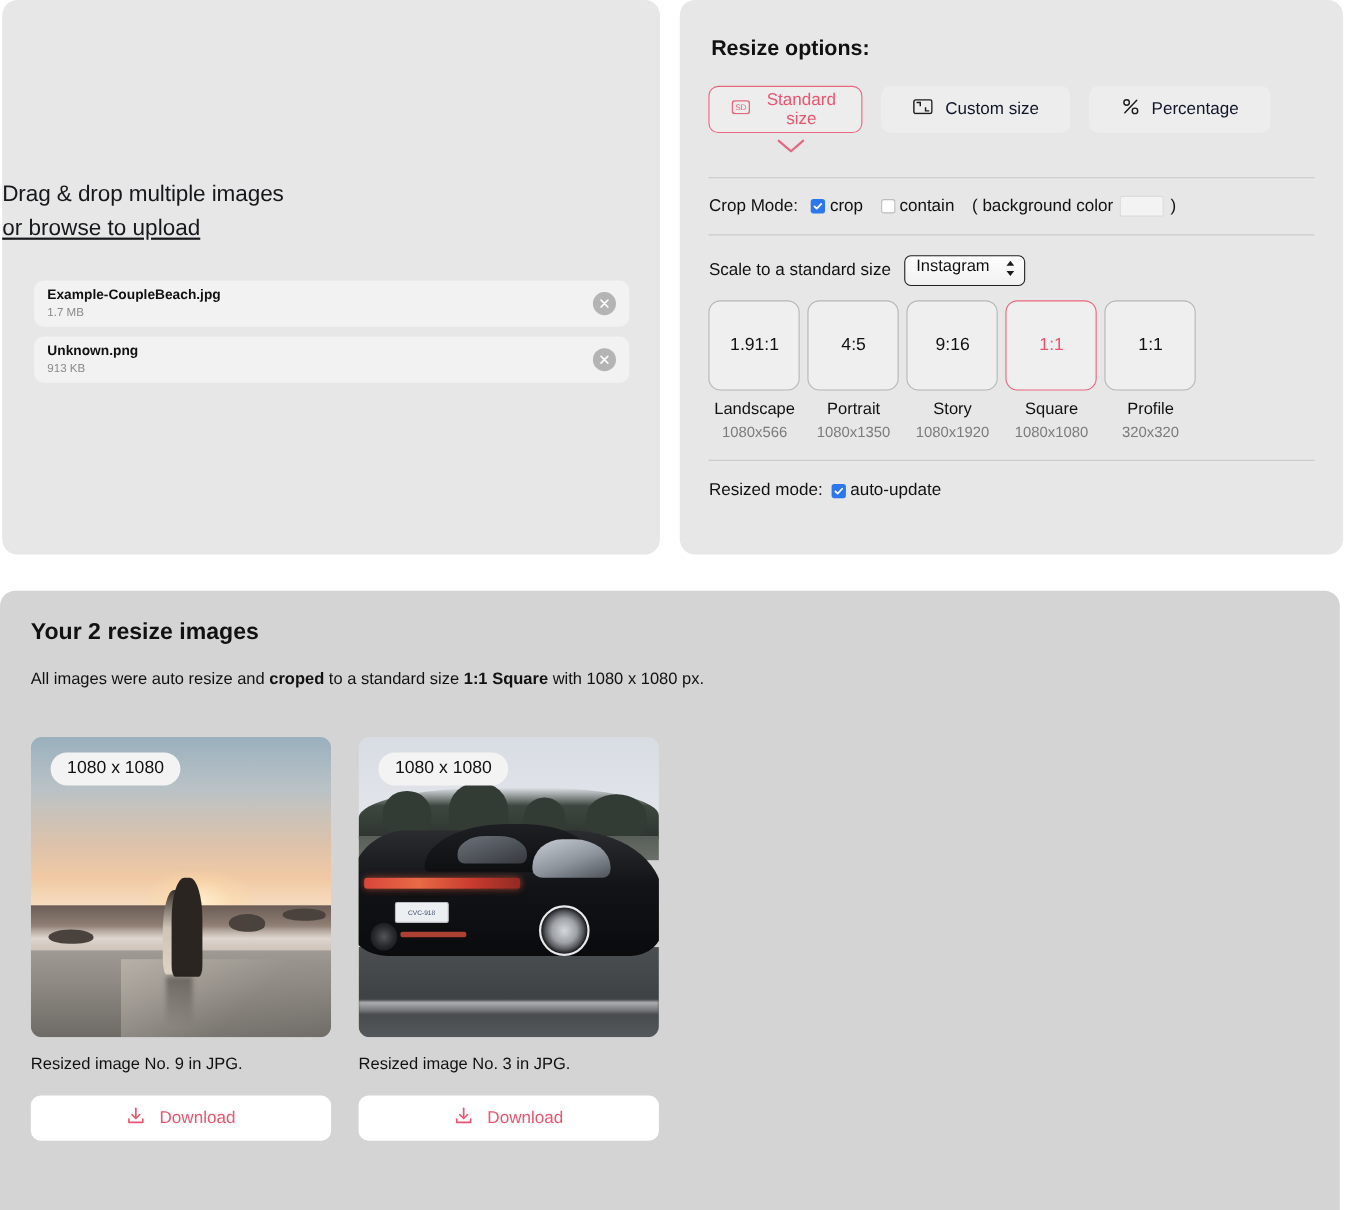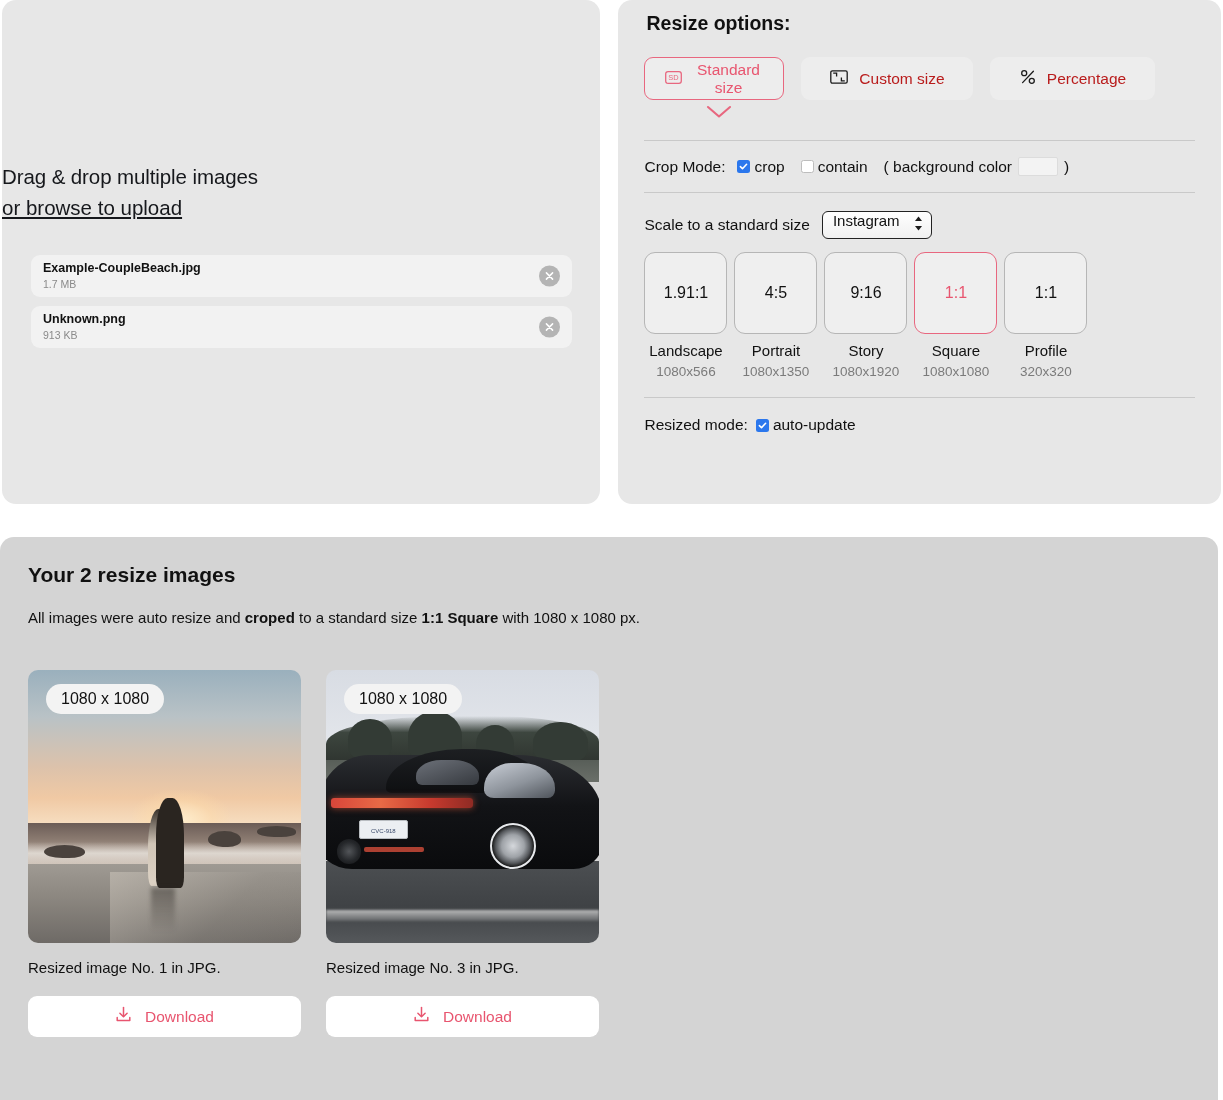--- a/index.html
+++ b/index.html
@@ -47,35 +47,35 @@
     display: flex; align-items: center; justify-content: center;
     cursor: pointer; border: none; padding: 0;
   }
   .file-remove svg { display:block; }
 
   
   .panel-options {
     width: 603px; height: 504px;
     background: #e7e7e7;
     border-radius: 14px;
-    padding: 12px 26px;
+    padding: 33px 26px;
     position: relative;
   }
   .options-title { font-size: 19.5px; font-weight: bold; color: #111; margin: 0 0 22px 2px; }
 
   .mode-tabs { display: flex; gap: 17px; position: relative; }
   .mode-tab {
     height: 43px;
     border-radius: 9px;
     background: #ededed;
     border: 1.6px solid transparent;
     display: flex; align-items: center; justify-content: center;
     gap: 11px;
     font-size: 15.5px;
-    color: #b91c1c;
+    color: #0f172a;
     cursor: pointer;
     padding: 0 20px;
     font-family: "Liberation Sans", sans-serif;
   }
   .mode-tab.w1 { width: 140px; }
   .mode-tab.w2 { width: 172px; }
   .mode-tab.w3 { width: 165px; }
   .mode-tab.active {
     background: #ededed;
     border-color: #e8677f;
@@ -485,21 +485,21 @@
             <div class="beach-wet"></div>
             <div class="rock" style="left:6%;top:64%;width:15%;height:5%;"></div>
             <div class="rock" style="left:66%;top:59%;width:12%;height:6%;"></div>
             <div class="rock" style="left:84%;top:57%;width:14%;height:4%;"></div>
             <div class="couple2"></div>
             <div class="couple"></div>
             <div class="reflect"></div>
           </div>
           <div class="dim-badge">1080 x 1080</div>
         </div>
-        <div class="card-caption">Resized image No. 1 in JPG.</div>
+        <div class="card-caption">Resized image No. 9 in JPG.</div>
         <button class="dl-btn">
           <span>
             <svg width="17" height="17" viewBox="0 0 17 17">
               <path d="M8.5 1.6 V10.2" stroke="#e8556f" stroke-width="1.5" stroke-linecap="round"></path>
               <path d="M4.9 7.2 L8.5 10.8 L12.1 7.2" fill="none" stroke="#e8556f" stroke-width="1.5" stroke-linecap="round" stroke-linejoin="round"></path>
               <path d="M2.2 11.4 V14.4 H14.8 V11.4" fill="none" stroke="#e8556f" stroke-width="1.5" stroke-linecap="round" stroke-linejoin="round"></path>
             </svg>
           </span>
           <span>Download</span>
         </button>

